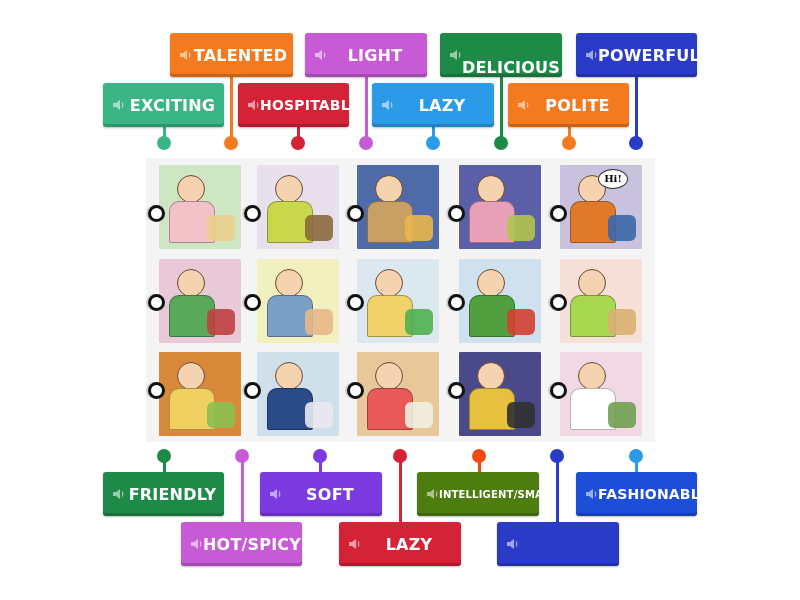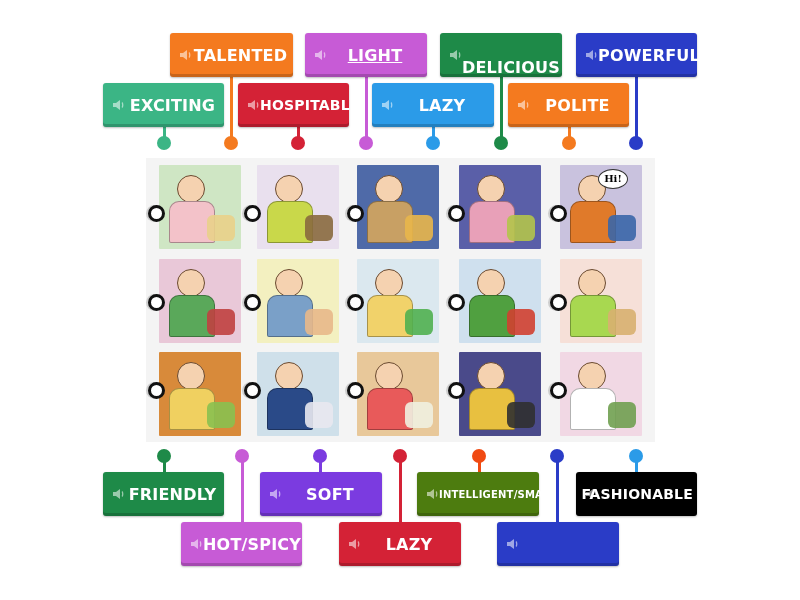--- a/index.html
+++ b/index.html
@@ -136,21 +136,21 @@
 <div class="dot" style="background: rgb(244, 122, 31); left: 224px; top: 136px;"></div>
 <div class="label" style="left: 170px; top: 33px; width: 123px; background: rgb(244, 122, 31);">
     <svg viewBox="0 0 14 14" class="spk">
       <path d="M1 5h3l4-3v10l-4-3H1z" fill="#fff"></path>
       <path d="M10 4.5c1 .8 1 4.2 0 5" stroke="#fff" stroke-width="1.3" fill="none"></path>
     </svg>
     <span class="txt">TALENTED</span>
   </div>
 <div class="stem" style="background: rgb(199, 91, 214); left: 365px; top: 73px; height: 70px;"></div>
 <div class="dot" style="background: rgb(199, 91, 214); left: 359px; top: 136px;"></div>
-<div class="label" style="left: 305px; top: 33px; width: 122px; background: rgb(199, 91, 214); text-decoration: underline;">
+<div class="label" style="left: 305px; top: 33px; width: 122px; background: rgb(199, 91, 214);">
     <svg viewBox="0 0 14 14" class="spk">
       <path d="M1 5h3l4-3v10l-4-3H1z" fill="#fff"></path>
       <path d="M10 4.5c1 .8 1 4.2 0 5" stroke="#fff" stroke-width="1.3" fill="none"></path>
     </svg>
     <span class="txt">LIGHT</span>
   </div>
 <div class="stem" style="background: rgb(30, 138, 72); left: 500px; top: 73px; height: 70px;"></div>
 <div class="dot" style="background: rgb(30, 138, 72); left: 494px; top: 136px;"></div>
 <div class="label" style="left: 440px; top: 33px; width: 122px; background: rgb(30, 138, 72); align-items: flex-end;">
     <svg viewBox="0 0 14 14" class="spk">
@@ -226,21 +226,21 @@
 <div class="dot" style="background: rgb(240, 74, 18); left: 472px; top: 449px;"></div>
 <div class="label small" style="left: 417px; top: 472px; width: 122px; background: #4d7c0f;">
     <svg viewBox="0 0 14 14" class="spk">
       <path d="M1 5h3l4-3v10l-4-3H1z" fill="#fff"></path>
       <path d="M10 4.5c1 .8 1 4.2 0 5" stroke="#fff" stroke-width="1.3" fill="none"></path>
     </svg>
     <span class="txt">INTELLIGENT/SMART</span>
   </div>
 <div class="stem" style="background: rgb(43, 155, 232); left: 635px; top: 456px; height: 20px;"></div>
 <div class="dot" style="background: rgb(43, 155, 232); left: 629px; top: 449px;"></div>
-<div class="label mid" style="left: 576px; top: 472px; width: 121px; background: #000000; justify-content: flex-end;">
+<div class="label mid" style="left: 576px; top: 472px; width: 121px; background: #1d4ed8;">
     <svg viewBox="0 0 14 14" class="spk">
       <path d="M1 5h3l4-3v10l-4-3H1z" fill="#fff"></path>
       <path d="M10 4.5c1 .8 1 4.2 0 5" stroke="#fff" stroke-width="1.3" fill="none"></path>
     </svg>
     <span class="txt">FASHIONABLE</span>
   </div>
 <div class="stem" style="background: rgb(199, 91, 214); left: 241px; top: 456px; height: 70px;"></div>
 <div class="dot" style="background: rgb(199, 91, 214); left: 235px; top: 449px;"></div>
 <div class="label" style="left: 181px; top: 522px; width: 121px; background: rgb(199, 91, 214);">
     <svg viewBox="0 0 14 14" class="spk">

